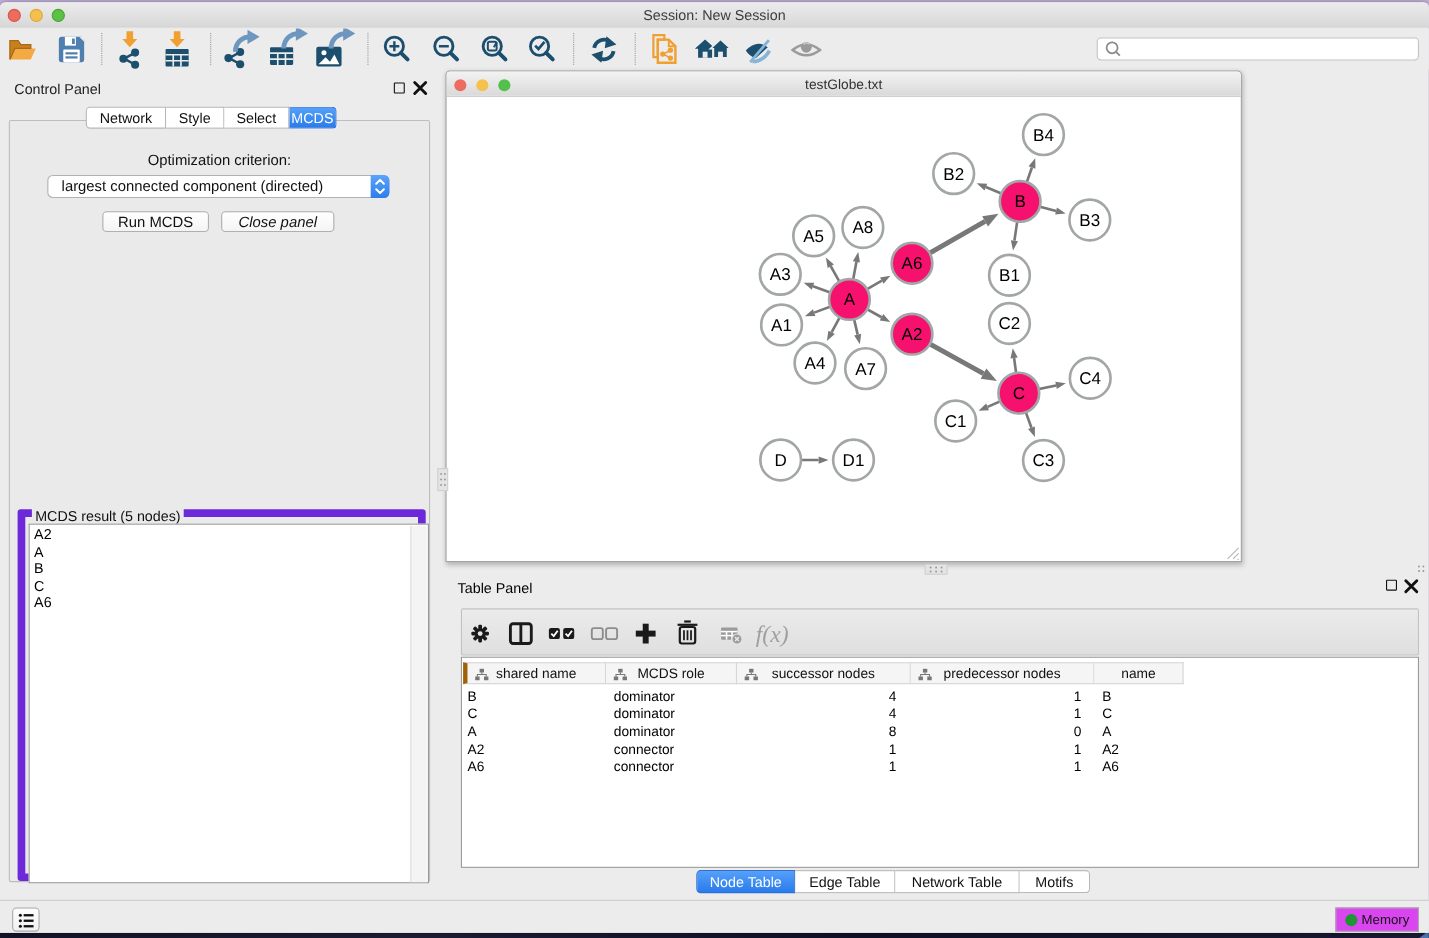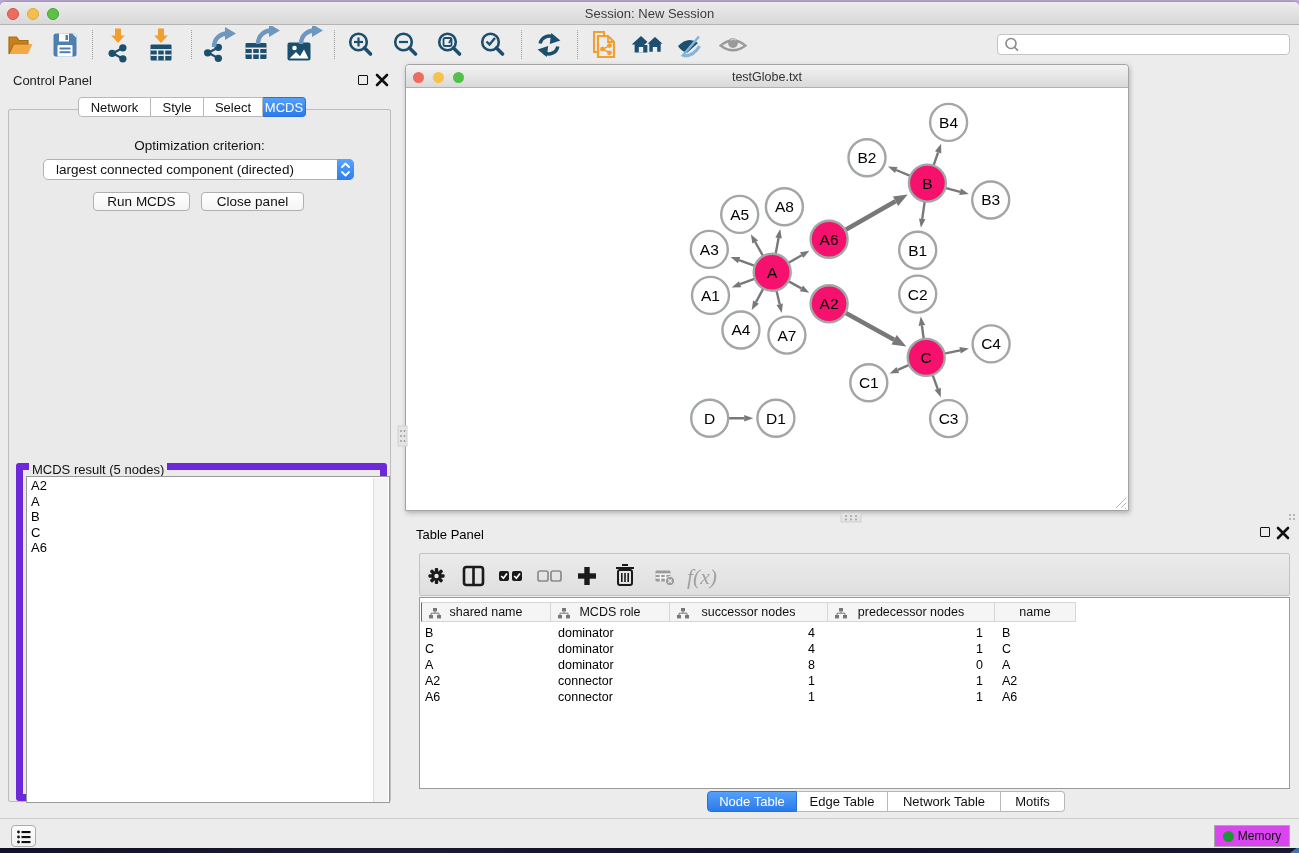--- a/index.html
+++ b/index.html
@@ -51,21 +51,21 @@
   font-size:13.5px; color:#111; }
 #dropdown { position:absolute; left:43px; top:157px; width:311px; height:21px;
   background:#fff; border:1px solid #b2b2b2; border-radius:5px; font-size:13.5px;
   line-height:19px; color:#111; padding-left:12px; }
 #dd-cap { position:absolute; right:-1px; top:-1px; width:17px; height:21px;
   background:linear-gradient(#5ba4fb,#2d7ded); border-radius:0 5px 5px 0; }
 .btn { position:absolute; height:19px; background:linear-gradient(#ffffff,#f4f4f4);
   border:1px solid #b0b0b0; border-radius:4px; font-size:13.5px; color:#111;
   text-align:center; line-height:17px; }
 #btn-run { left:93px; top:190px; width:97px; }
-#btn-close { left:201px; top:190px; width:103px; }
+#btn-close { left:201px; top:190px; width:103px;font-style:italic; }
 #groupbox { position:absolute; left:16px; top:461px; width:371px; height:338px;
   border:7px solid #6d28d9; border-radius:3px; }
 #gb-label { position:absolute; left:6px; top:-8px; background:#eaeaea; padding:0 3px;
   font-size:13px; color:#111; }
 #listbox { position:absolute; left:3px; top:6px; width:364px; height:327px;
   background:#fff; border:1px solid #999; }
 #listbox .items { position:absolute; left:4px; top:1px; font-size:13px; color:#000; line-height:15.6px; }
 #lb-scroll { position:absolute; right:1px; top:1px; width:15px; height:324px;
   background:#f4f4f4; border-left:1px solid #ddd; }
 
@@ -83,24 +83,24 @@
 
 #tp-title { position:absolute; left:416px; top:525px; font-size:13px; color:#000000; }
 #tp-toolbar { position:absolute; left:419px; top:551px; width:871px; height:43px;
   background:linear-gradient(#ebebeb,#dfdfdf); border:1px solid #c2c2c2; border-radius:2px; }
 #table { position:absolute; left:419px; top:595px; width:871px; height:192px;
   background:#fff; border:1px solid #9b9b9b; }
 #thead { position:absolute; left:1px; top:4px; height:20px; display:flex;
   font-size:12.5px; color:#111; }
 #thead .hc { background:#f5f5f5; border:1px solid #d6d6d6;
   border-left:none; position:relative; text-align:center; line-height:19px; }
-#thead .hc:first-child { border-left:1px solid #a16207; }
+#thead .hc:first-child { border-left:4px solid #a16207; }
 .hico { position:absolute; left:7px; top:5px; }
 .trow { position:absolute; font-size:12.5px; color:#000; }
-#bottom-tabs { left:707px; top:789px; height:21px; }
+#bottom-tabs { left:633px; top:789px; height:21px; }
 #bottom-tabs span { line-height:20px; height:21px; }
 svg { position:absolute; overflow:visible; }
 #tb-icons { overflow:hidden; }
 </style>
 </head>
 <body>
 <div id="desktop-bottom"></div>
 <div style="position:absolute; left:1290px; top:846px; width:9px; height:7px; background:#4a7ab5; clip-path:polygon(100% 0,100% 100%,0 100%);"></div>
 <div id="win">
   <div id="titlebar">

